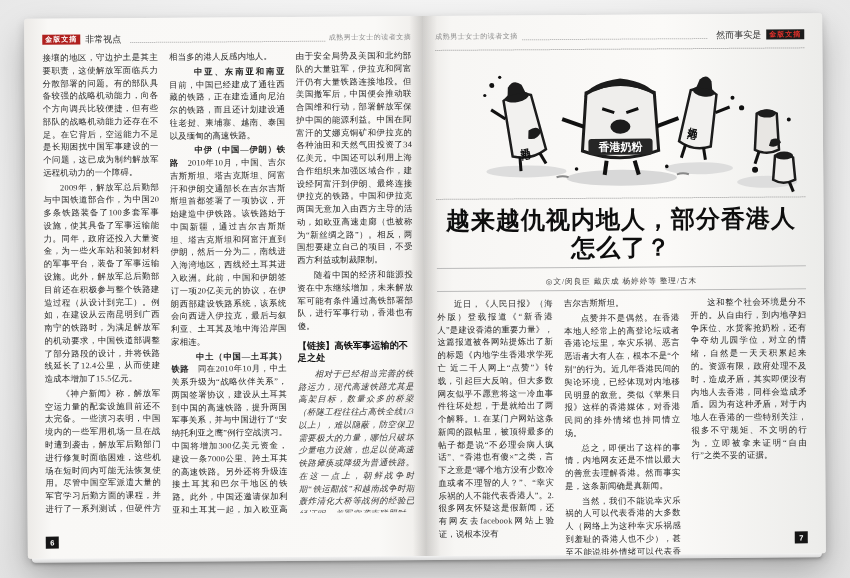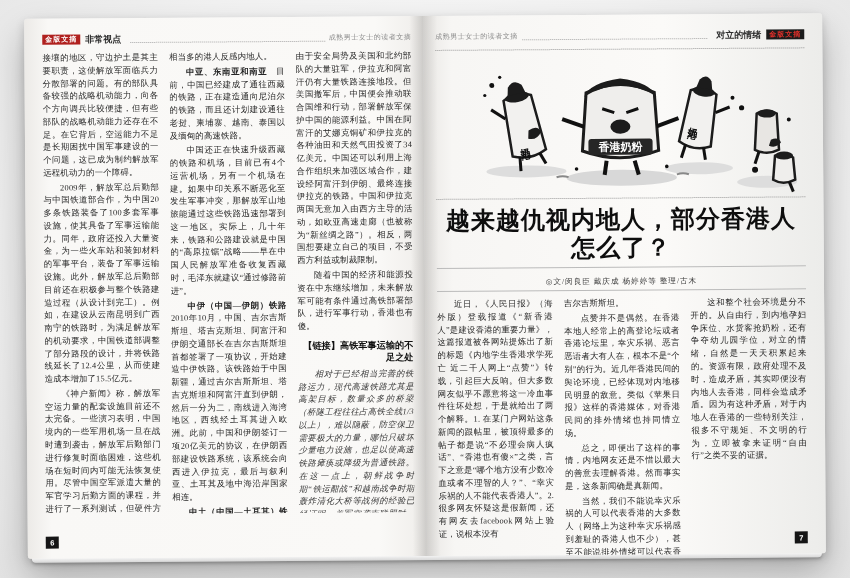--- a/index.html
+++ b/index.html
@@ -48,37 +48,37 @@
     display:flex;align-items:center;height:14px;
     font-family:"Liberation Sans","DejaVu Sans",sans-serif;
     margin-bottom:6px;
   }
   .badge{
     font-size:7px;line-height:10px;padding:0 3px;font-weight:bold;
     letter-spacing:1px;white-space:nowrap;
   }
   .badge.red{background:#b0211f;color:#fff;}
   .badge.black{background:#1c1c1c;color:#e0302a;}
-  .sect{font-size:9px;font-weight:bold;color:#2e2e2e;margin:8px 5px;white-space:nowrap;}
+  .sect{font-size:9px;font-weight:normal;color:#2e2e2e;margin:8px 5px;white-space:nowrap;}
   .dotlead{flex:1;height:7px;border-bottom:1px dotted #a8a8a8;margin:0 4px;}
   .digest{font-size:7px;color:#8a8a8a;white-space:nowrap;letter-spacing:.5px;}
   
   .cols{display:flex;gap:11px;overflow:hidden;}
   .page.left .cols{height:462px;}
   .col{flex:1;min-width:0;overflow:hidden;}
   .para{
     margin:0 0 2px 0;font-size:8.4px;line-height:1.52;color:#262626;
     text-align:justify;text-indent:2em;letter-spacing:.2px;
   }
   .para.noindent{text-indent:0;}
-  .para .lead{font-weight:bold;}
+  .para .lead{font-weight:bold;margin-left:8px;}
   .para.italic{font-style:italic;color:#3a3a3a;}
   .subhead{
     margin:7px 0 4px 0;font-size:9.2px;font-weight:bold;color:#111;
-    text-align:right;line-height:1.3;
+    text-align:left;line-height:1.3;
   }
   
   .cartoonbox{
     border-top:1px dotted #999;border-bottom:1px dotted #999;
     height:148px;margin-bottom:4px;position:relative;background:transparent;
   }
   .headline{
     font-size:24px;font-weight:bold;color:#0e0e0e;text-align:center;
     letter-spacing:1px;margin:8px 0 5px 0;line-height:1.15;
     font-family:"Liberation Serif","DejaVu Serif",serif;
@@ -114,39 +114,38 @@
     </div>
     <div class="cols">
       <div class="col">
           <p class="para noindent">接壤的地区，守边护土是其主要职责，这使解放军面临兵力分散部署的问题。有的部队具备较强的战略机动能力，向各个方向调兵比较便捷，但有些部队的战略机动能力还存在不足。在它背后，空运能力不足是长期困扰中国军事建设的一个问题，这已成为制约解放军远程机动力的一个障碍。</p>
           <p class="para">2009年，解放军总后勤部与中国铁道部合作，为中国20多条铁路装备了100多套军事设施，使其具备了军事运输能力。同年，政府还投入大量资金，为一些火车站和装卸材料的军事平台，装备了军事运输设施。此外，解放军总后勤部目前还在积极参与整个铁路建造过程（从设计到完工）。例如，在建设从云南昆明到广西南宁的铁路时，为满足解放军的机动要求，中国铁道部调整了部分路段的设计，并将铁路线延长了12.4公里，从而使建造成本增加了15.5亿元。</p>
           <p class="para">《神户新闻》称，解放军空运力量的配套设施目前还不太完备。一些演习表明，中国境内的一些军用机场一旦在战时遭到袭击，解放军后勤部门进行修复时面临困难，这些机场在短时间内可能无法恢复使用。尽管中国空军派遣大量的军官学习后勤方面的课程，并进行了一系列测试，但硬件方面的不足难以迅速提升其空运能力。这一切都体现出高铁网络在解放军本土防卫中的重要作用。</p>
         </div>
       <div class="col">
           <p class="para noindent">相当多的港人反感内地人。</p>
           <p class="para"><b class="lead">中亚、东南亚和南亚　</b>目前，中国已经建成了通往西藏的铁路，正在建造通向尼泊尔的铁路，而且还计划建设通往老挝、柬埔寨、越南、泰国以及缅甸的高速铁路。</p>
-          <p class="para">中国还正在快速升级西藏的铁路和机场，目前已有4个运营机场，另有一个机场在建。如果中印关系不断恶化至发生军事冲突，那解放军山地旅能通过这些铁路迅速部署到这一地区。实际上，几十年来，铁路和公路建设就是中国的“高原拉锯”战略——早在中国人民解放军准备收复西藏时，毛泽东就建议“通过修路前进”。</p>
           <p class="para"><b class="lead">中伊（中国—伊朗）铁路　</b>2010年10月，中国、吉尔吉斯斯坦、塔吉克斯坦、阿富汗和伊朗交通部长在吉尔吉斯斯坦首都签署了一项协议，开始建造中伊铁路。该铁路始于中国新疆，通过吉尔吉斯斯坦、塔吉克斯坦和阿富汗直到伊朗，然后一分为二，南线进入海湾地区，西线经土耳其进入欧洲。此前，中国和伊朗签订一项20亿美元的协议，在伊朗西部建设铁路系统，该系统会向西进入伊拉克，最后与叙利亚、土耳其及地中海沿岸国家相连。</p>
           <p class="para"><b class="lead">中土（中国—土耳其）铁路　</b>同在2010年10月，中土关系升级为“战略伙伴关系”，两国签署协议，建设从土耳其到中国的高速铁路，提升两国军事关系，并与中国进行了“安纳托利亚之鹰”例行空战演习。中国将增加300亿美元资金，建设一条7000公里、跨土耳其的高速铁路。另外还将升级连接土耳其和巴尔干地区的铁路。此外，中国还邀请保加利亚和土耳其一起，加入欧亚高速铁路计划，中国还提供了大量建设贷款，以换取使用保加利亚的河流、海港和机场，作为通向西欧的交通枢纽。</p>
         </div>
       <div class="col">
           <p class="para noindent">由于安全局势及美国和北约部队的大量驻军，伊拉克和阿富汗仍有大量铁路连接地段。但美国撤军后，中国便会推动联合国维和行动，部署解放军保护中国的能源利益。中国在阿富汗的艾娜克铜矿和伊拉克的各种油田和天然气田投资了34亿美元。中国还可以利用上海合作组织来加强区域合作，建设经阿富汗到伊朗、最终连接伊拉克的铁路。中国和伊拉克两国无意加入由西方主导的活动，如欧亚高速走廊（也被称为“新丝绸之路”）。相反，两国想要建立自己的项目，不受西方利益或制裁限制。</p>
           <p class="para">随着中国的经济和能源投资在中东继续增加，未来解放军可能有条件通过高铁部署部队，进行军事行动，香港也有傻。</p>
           <h4 class="subhead">【链接】高铁军事运输的不足之处</h4>
           <p class="para italic">相对于已经相当完善的铁路运力，现代高速铁路尤其是高架目标，数量众多的桥梁（桥隧工程往往占高铁全线1/3以上），难以隐蔽，防空保卫需要极大的力量，哪怕只破坏少量电力设施，也足以使高速铁路瘫痪或降级为普通铁路。在这一点上，朝鲜战争时期“铁运酣战”和越南战争时期轰炸清化大桥等战例的经验已经证明。美军空袭南联盟时，美机发布石墨悬挂性炸弹，瘫痪了不少电力设施。</p>
         </div>
     </div>
     <div class="pagenum l">6</div>
   </div>
 
   <div class="page right">
     <div class="hdr">
       <span class="digest">成熟男士女士的读者文摘</span>
       <span class="dotlead"></span>
-      <span class="sect">对立的情绪</span>
+      <span class="sect">然而事实是</span>
       <span class="badge black">金版文摘</span>
     </div>
 
     <div class="cartoonbox">
       <svg width="100%" height="100%" viewBox="0 0 368 146">
 
         <ellipse cx="90" cy="120" rx="40" ry="6" fill="#ddd"></ellipse>
         <ellipse cx="185" cy="127" rx="55" ry="8" fill="#d8d8d8"></ellipse>
         <ellipse cx="262" cy="118" rx="34" ry="6" fill="#ddd"></ellipse>
         <ellipse cx="330" cy="132" rx="30" ry="6" fill="#ddd"></ellipse>

